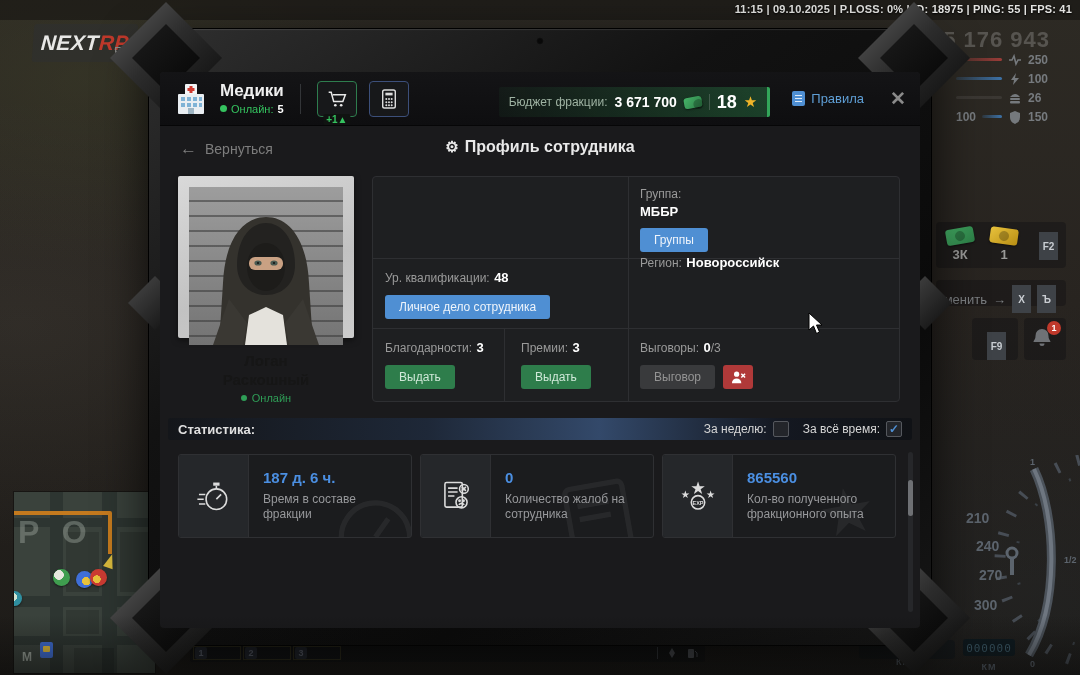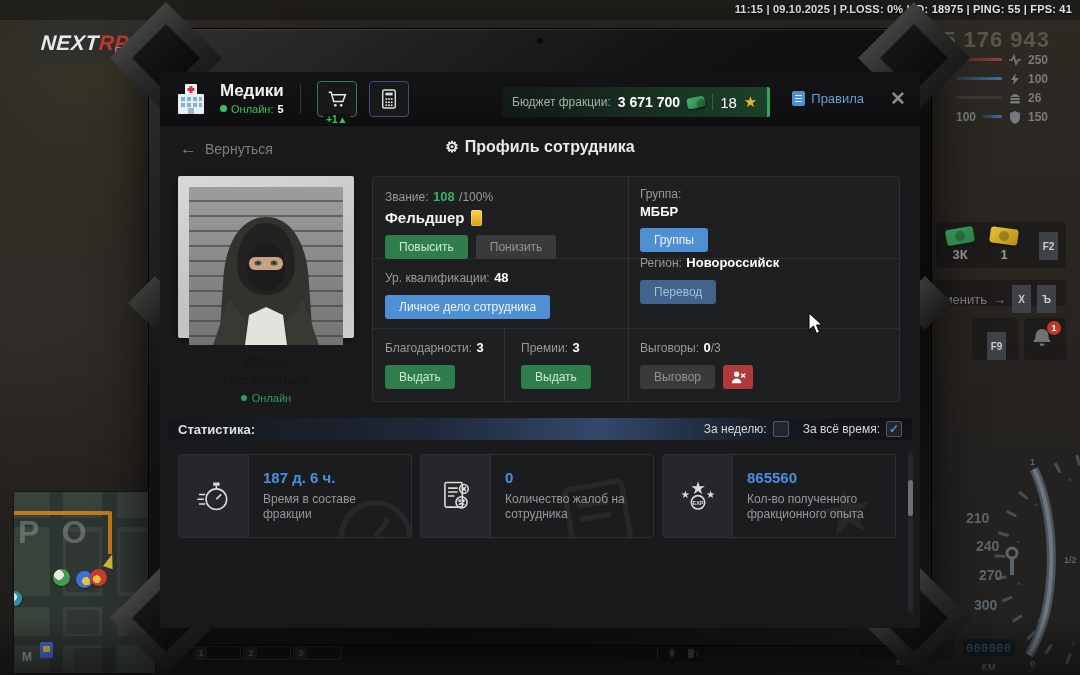--- a/index.html
+++ b/index.html
@@ -97,21 +97,21 @@
   .online-count { font-size:11px; font-weight:bold; color:#fff; }
   .hdr-div { width:1px; height:30px; background:#333538; margin:0 4px; }
   .hdr-btn { position:relative; width:40px; height:36px; border-radius:4px; background:#17181a; display:flex; align-items:center; justify-content:center; }
   .hdr-btn.cart { border:1px solid #2e7d4e; }
   .hdr-btn.calc { border:1px solid #3c4f7a; }
   .cart-badge { position:absolute; left:50%; bottom:-9px; transform:translateX(-50%); background:#101311; color:#35c35f; font-size:10px; font-weight:bold; padding:0 3px; border-radius:2px; white-space:nowrap; }
   .budget-box { margin-left:auto; height:30px; display:flex; align-items:center; gap:7px; padding:0 10px; background:linear-gradient(90deg, rgba(51,166,90,.06), rgba(51,166,90,.32)); border-right:3px solid #33a65a; border-radius:2px;margin-top:7px; }
   .budget-label { font-size:12px; color:#9fb3a3; }
   .budget-value { font-size:14px; font-weight:800; color:#fff; }
   .budget-div { width:1px; height:16px; background:rgba(255,255,255,.18); }
-  .stars-value { font-size:15px; font-weight:400; color:#fff; }
+  .stars-value { font-size:18px; font-weight:700; color:#fff; }
   .star-glyph { color:#f0b429; font-size:15px; }
   .rules-link { display:flex; align-items:center; gap:6px; color:#5f9fd6; font-size:13px; margin-left:10px; }
   .rules-icon { width:13px; height:15px; background:#4f8fd3; border-radius:2px; position:relative; }
   .rules-icon::after { content:""; position:absolute; left:3px; top:4px; width:7px; height:7px; background:repeating-linear-gradient(180deg,#dce9f7 0 1px, transparent 1px 3px); }
   .close-btn { margin-left:14px; color:#8a8a8a; font-size:19px; font-weight:bold; line-height:1; }
 
   
   .nav-row { position:absolute; left:0; top:54px; width:760px; height:44px; }
   .back-link { position:absolute; left:20px; top:13px; display:flex; align-items:center; gap:8px; color:#7d7d7d; font-size:14px; }
   .back-arrow { font-size:17px; }
@@ -432,56 +432,40 @@
           <span>Онлайн</span>
         </div>
       </div>
 
       <div class="info-panel">
         <div class="pdiv-v"></div>
           <div class="pdiv-h1"></div>
           <div class="pdiv-h2"></div>
           <div class="pdiv-v3"></div>
 
-        <div class="cell" style="left:0; top:0; width:255px;">
-          <div><span class="lbl">Звание:</span>
-            <span class="val-green">108</span>
-            <span class="lbl">/100%</span></div>
-          <div class="rank-name-row">
-            <span class="rank-name">Фельдшер</span>
-            <span class="medal"></span>
-          </div>
-          <div class="btn-row">
-            <button class="btn btn-green">Повысить</button>
-            <button class="btn btn-gray">Понизить</button>
-          </div>
-        </div>
 
         <div class="cell" style="left:255px; top:0; width:273px;">
           <div class="lbl">Группа:</div>
           <div class="val" style="margin-top:3px;">МББР</div>
           <div class="btn-row">
             <button class="btn btn-blue">Группы</button>
           </div>
         </div>
 
         <div class="cell" style="left:0; top:81px; width:255px;">
           <div><span class="lbl">Ур. квалификации:</span>
             <span class="val">48</span></div>
           <div class="btn-row">
             <button class="btn btn-blue">Личное дело сотрудника</button>
           </div>
         </div>
 
         <div class="cell" style="left:255px; top:66px; width:273px;">
           <div><span class="lbl">Регион:</span>
             <span class="val">Новороссийск</span></div>
-          <div class="btn-row">
-            <button class="btn btn-steel">Перевод</button>
-          </div>
         </div>
 
         <div class="cell" style="left:0; top:151px; width:131px;">
           <div><span class="lbl">Благодарности:</span>
             <span class="val">3</span></div>
           <div class="btn-row">
             <button class="btn btn-green">Выдать</button>
           </div>
         </div>
 

